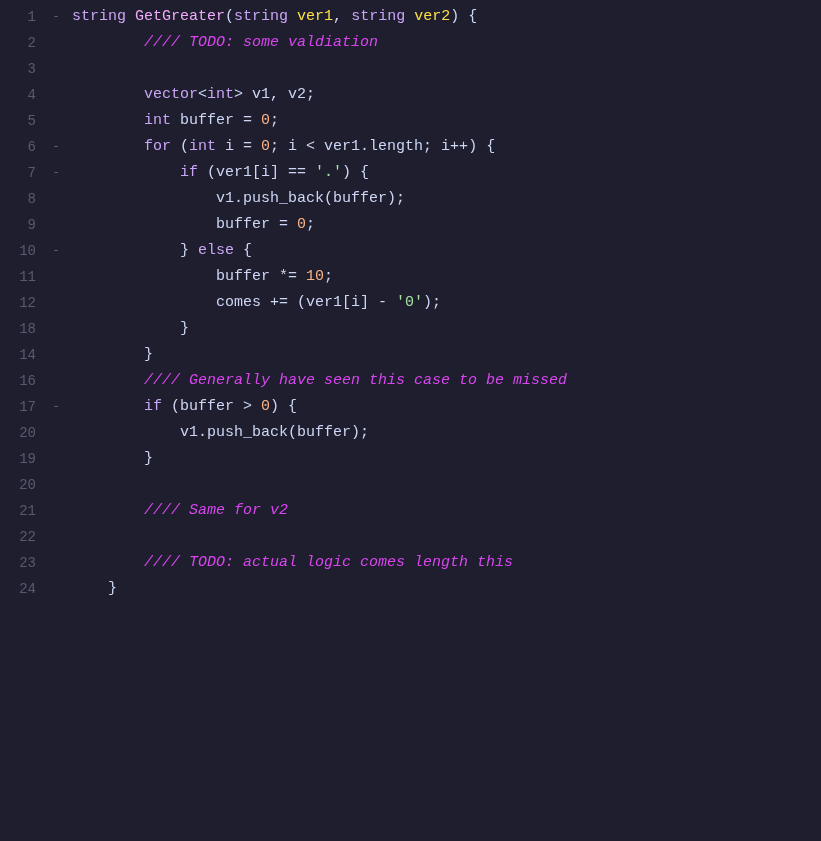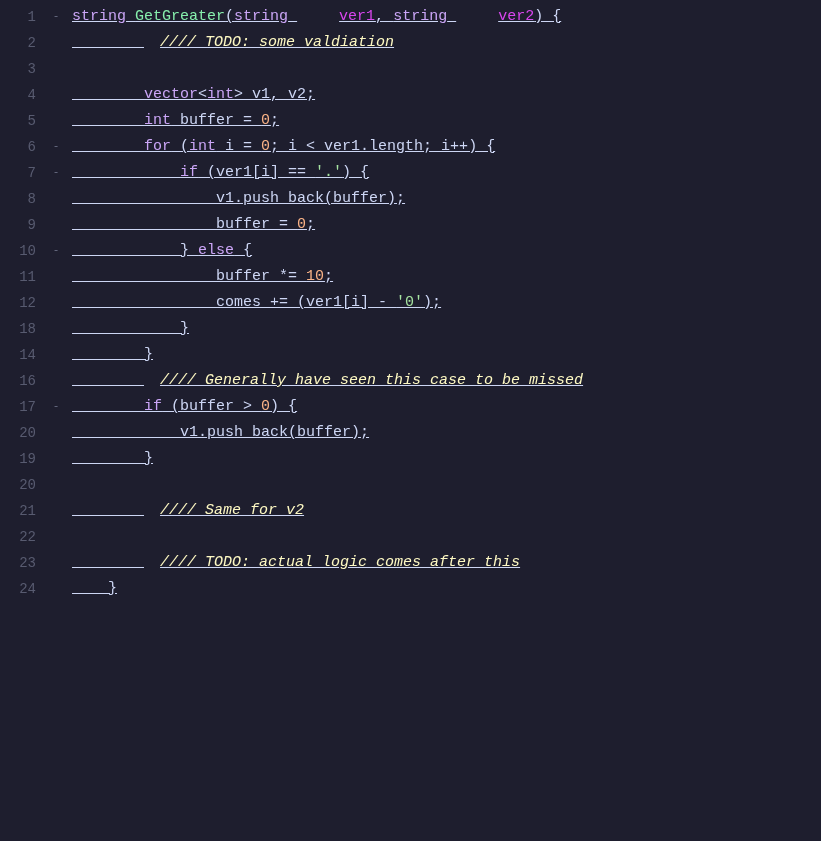--- a/index.html
+++ b/index.html
@@ -64,29 +64,28 @@
       color: #6c7086;
     }
 
     .code-content {
       flex: 1;
       padding-left: 8px;
       display: flex;
       align-items: center;
       white-space: pre;
       font-size: 15px;
-      text-decoration: underline;
     }
 
     
     .kw { color: #cba6f7; } 
-    .fn { color: #86efac; } 
+    .fn { color: #f0abfc; } 
     .num { color: #fab387; } 
-    .comment { color: #fef9c3; font-style: italic; margin-left: 16px; } 
-    .param { color: #d946ef; margin-left: 42px; } 
+    .comment { color: #d946ef; font-style: italic; } 
+    .param { color: #fde047; } 
     .plain { color: #cdd6f4; }
     .char-lit { color: #a6e3a1; }
 
     
     .cursor-line .code-content::after {
       content: '';
       display: inline-block;
       width: 2px;
       height: 18px;
       background: #f5c2e7;
@@ -204,20 +203,20 @@
       <div class="code-content"><span class="plain">        </span><span class="comment">//// Same for v2</span></div>
     </div>
     <div class="code-line">
       <div class="line-number">22</div>
       <div class="fold-gutter"></div>
       <div class="code-content"></div>
     </div>
     <div class="code-line">
       <div class="line-number">23</div>
       <div class="fold-gutter"></div>
-      <div class="code-content"><span class="plain">        </span><span class="comment">//// TODO: actual logic comes after this</span></div>
+      <div class="code-content"><span class="plain">        </span><span class="comment">//// TODO: actual logic comes length this</span></div>
     </div>
     <div class="code-line">
       <div class="line-number">24</div>
       <div class="fold-gutter"></div>
       <div class="code-content"><span class="plain">    }</span></div>
     </div>
   </div>
 
 </body></html>

